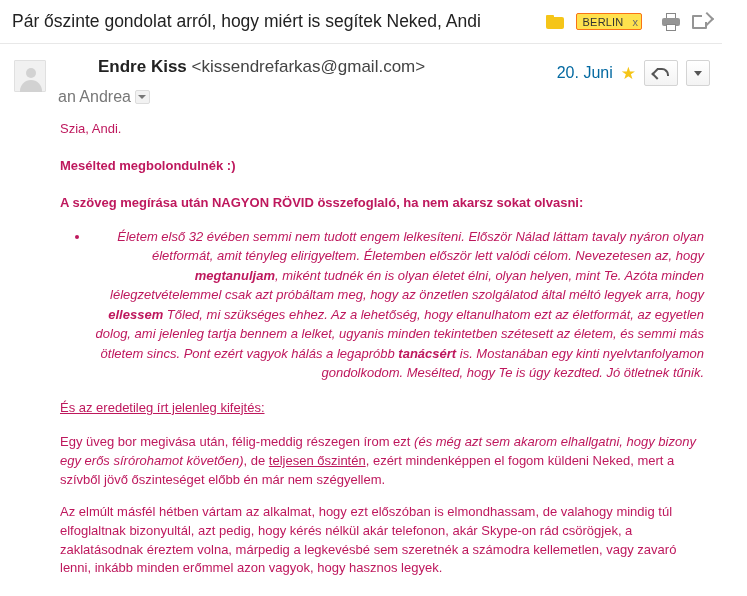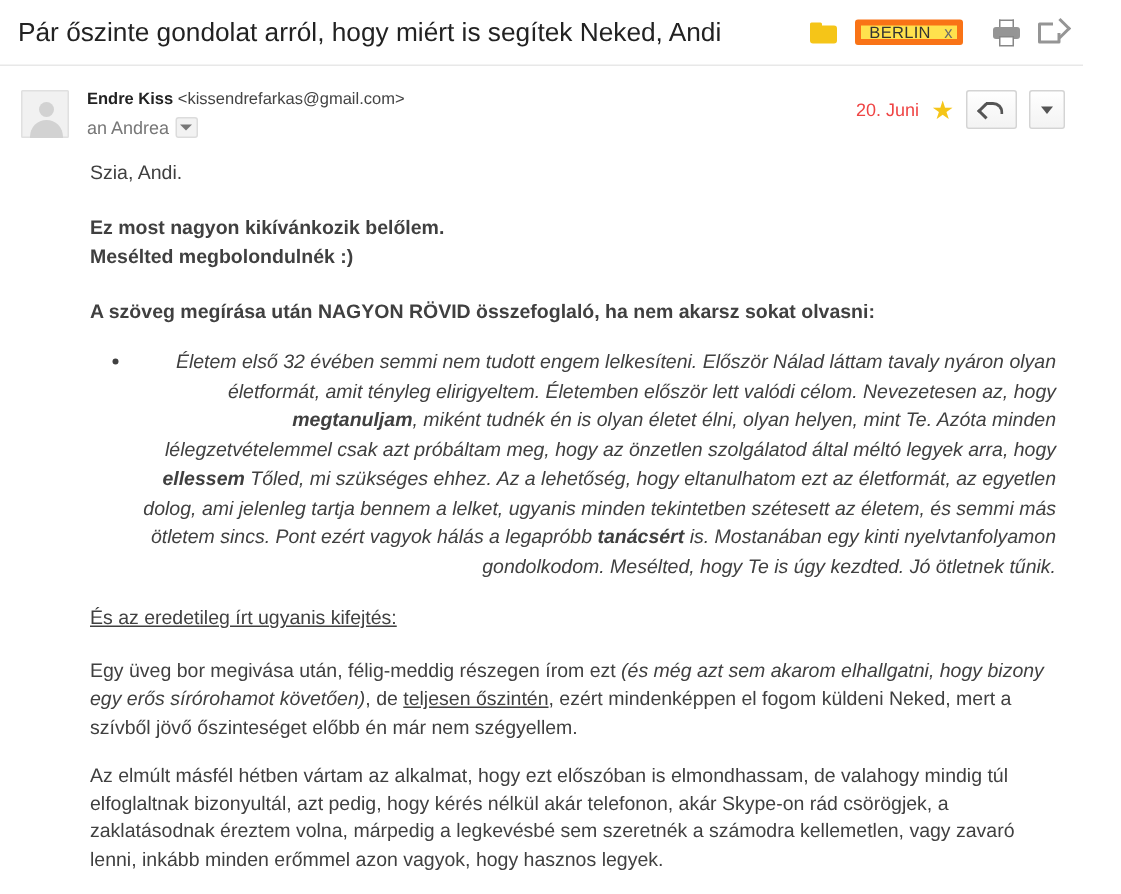--- a/index.html
+++ b/index.html
@@ -56,21 +56,21 @@
     left: 0; top: 0px;
     width: 8px; height: 3px;
     background: #f5c518;
     border-radius: 1px 1px 0 0;
   }
 
   .label-chip {
     display: inline-flex;
     align-items: center;
     background: #ffe14d;
-    border: 4px solid #f97316;
+    border: 1px solid #f97316;
     border-radius: 2px;
     height: 17px;
     padding: 0 3px 0 6px;
     font-size: 11px;
     color: #333;
     margin-right: 14px;
     flex: none;
   }
   .label-chip .chip-text { letter-spacing: 0.2px; }
   .label-chip .chip-x {
@@ -159,29 +159,30 @@
     width: 22px; height: 12px;
     border-radius: 11px 11px 0 0;
     background: #d2d2d2;
   }
   .sender-main {
     margin-left: 12px;
     flex: 1 1 auto;
     min-width: 0;
   }
   .sender-line1 {
-    font-size: 11px;
+    font-size: 17px;
     color: #222;
     line-height: 17px;
+    margin-left: 40px;
   }
   .sender-name { font-weight: bold; }
   .sender-email { font-weight: normal; color: #444; }
   .sender-line2 {
-    margin-top: 3px;
-    font-size: 12px;
+    margin-top: 13px;
+    font-size: 16px;
     color: #777;
     display: flex;
     align-items: center;
   }
   .caret-box {
     display: inline-flex;
     align-items: center;
     justify-content: center;
     margin-left: 4px;
     width: 15px; height: 14px;
@@ -199,22 +200,22 @@
 
   .sender-right {
     display: flex;
     align-items: center;
     gap: 8px;
     flex: none;
     margin-top: 2px;
     padding-right: 2px;
   }
   .date-text {
-    font-size: 12px;
-    color: #ef4444;
+    font-size: 16px;
+    color: #0369a1;
     white-space: nowrap;
   }
   .star {
     color: #f5c518;
     font-size: 17px;
     line-height: 17px;
     cursor: pointer;
   }
   .btn-box {
     width: 34px; height: 26px;
@@ -253,21 +254,21 @@
     width: 0; height: 0;
     border-left: 4px solid transparent;
     border-right: 4px solid transparent;
     border-top: 5px solid #555;
   }
 
   
   .body-wrap {
     padding: 10px 18px 0 60px;
     font-size: 13px;
-    color: #404040;
+    color: #be185d;
     line-height: 1.45;
   }
   .p { margin: 0 0 13px 0; }
   .greeting { margin-bottom: 18px; }
   .b { font-weight: bold; }
   .i { font-style: italic; }
   .u { text-decoration: underline; }
   .block-bold-lines { font-weight: bold; margin-bottom: 18px; }
   .summary-head {
     font-weight: bold;
@@ -351,30 +352,29 @@
           <span class="down-tri"></span>
         </span>
     </div>
   </div>
 
   <div class="body-wrap">
 
     <div class="p greeting">Szia, Andi.</div>
 
     <div class="block-bold-lines">
-      <div>Ez most nagyon kikívánkozik belőlem.</div>
       <div>Mesélted megbolondulnék :)</div>
     </div>
 
     <div class="summary-head">A szöveg megírása után NAGYON RÖVID összefoglaló, ha nem akarsz sokat olvasni:</div>
 
     <ul class="bullets">
       <li><span>Életem első 32 évében semmi nem tudott engem lelkesíteni. Először Nálad láttam tavaly nyáron olyan életformát, amit tényleg elirigyeltem. Életemben először lett valódi célom. Nevezetesen az, hogy </span><span class="b">megtanuljam</span><span>, miként tudnék én is olyan életet élni, olyan helyen, mint Te. Azóta minden lélegzetvételemmel csak azt próbáltam meg, hogy az önzetlen szolgálatod által méltó legyek arra, hogy </span><span class="b">ellessem</span><span> Tőled, mi szükséges ehhez. Az a lehetőség, hogy eltanulhatom ezt az életformát, az egyetlen dolog, ami jelenleg tartja bennem a lelket, ugyanis minden tekintetben szétesett az életem, és semmi más ötletem sincs. Pont ezért vagyok hálás a legapróbb </span><span class="b">tanácsért</span><span> is. Mostanában egy kinti nyelvtanfolyamon gondolkodom. Mesélted, hogy Te is úgy kezdted. Jó ötletnek tűnik.</span></li>
     </ul>
 
-    <div class="section-link">És az eredetileg írt ugyanis kifejtés:</div>
+    <div class="section-link">És az eredetileg írt jelenleg kifejtés:</div>
 
     <div class="p para-bold"><span>Egy üveg bor megivása után, félig-meddig részegen írom ezt </span><span class="i">(és még azt sem akarom elhallgatni, hogy bizony egy erős sírórohamot követően)</span><span>, de </span><span class="u">teljesen őszintén</span><span>, ezért mindenképpen el fogom küldeni Neked, mert a szívből jövő őszinteséget előbb én már nem szégyellem.</span></div>
 
     <div class="p para-normal">Az elmúlt másfél hétben vártam az alkalmat, hogy ezt előszóban is elmondhassam, de valahogy mindig túl elfoglaltnak bizonyultál, azt pedig, hogy kérés nélkül akár telefonon, akár Skype-on rád csörögjek, a zaklatásodnak éreztem volna, márpedig a legkevésbé sem szeretnék a számodra kellemetlen, vagy zavaró lenni, inkább minden erőmmel azon vagyok, hogy hasznos legyek.</div>
 
   </div>
 </div>
 
 </body></html>

